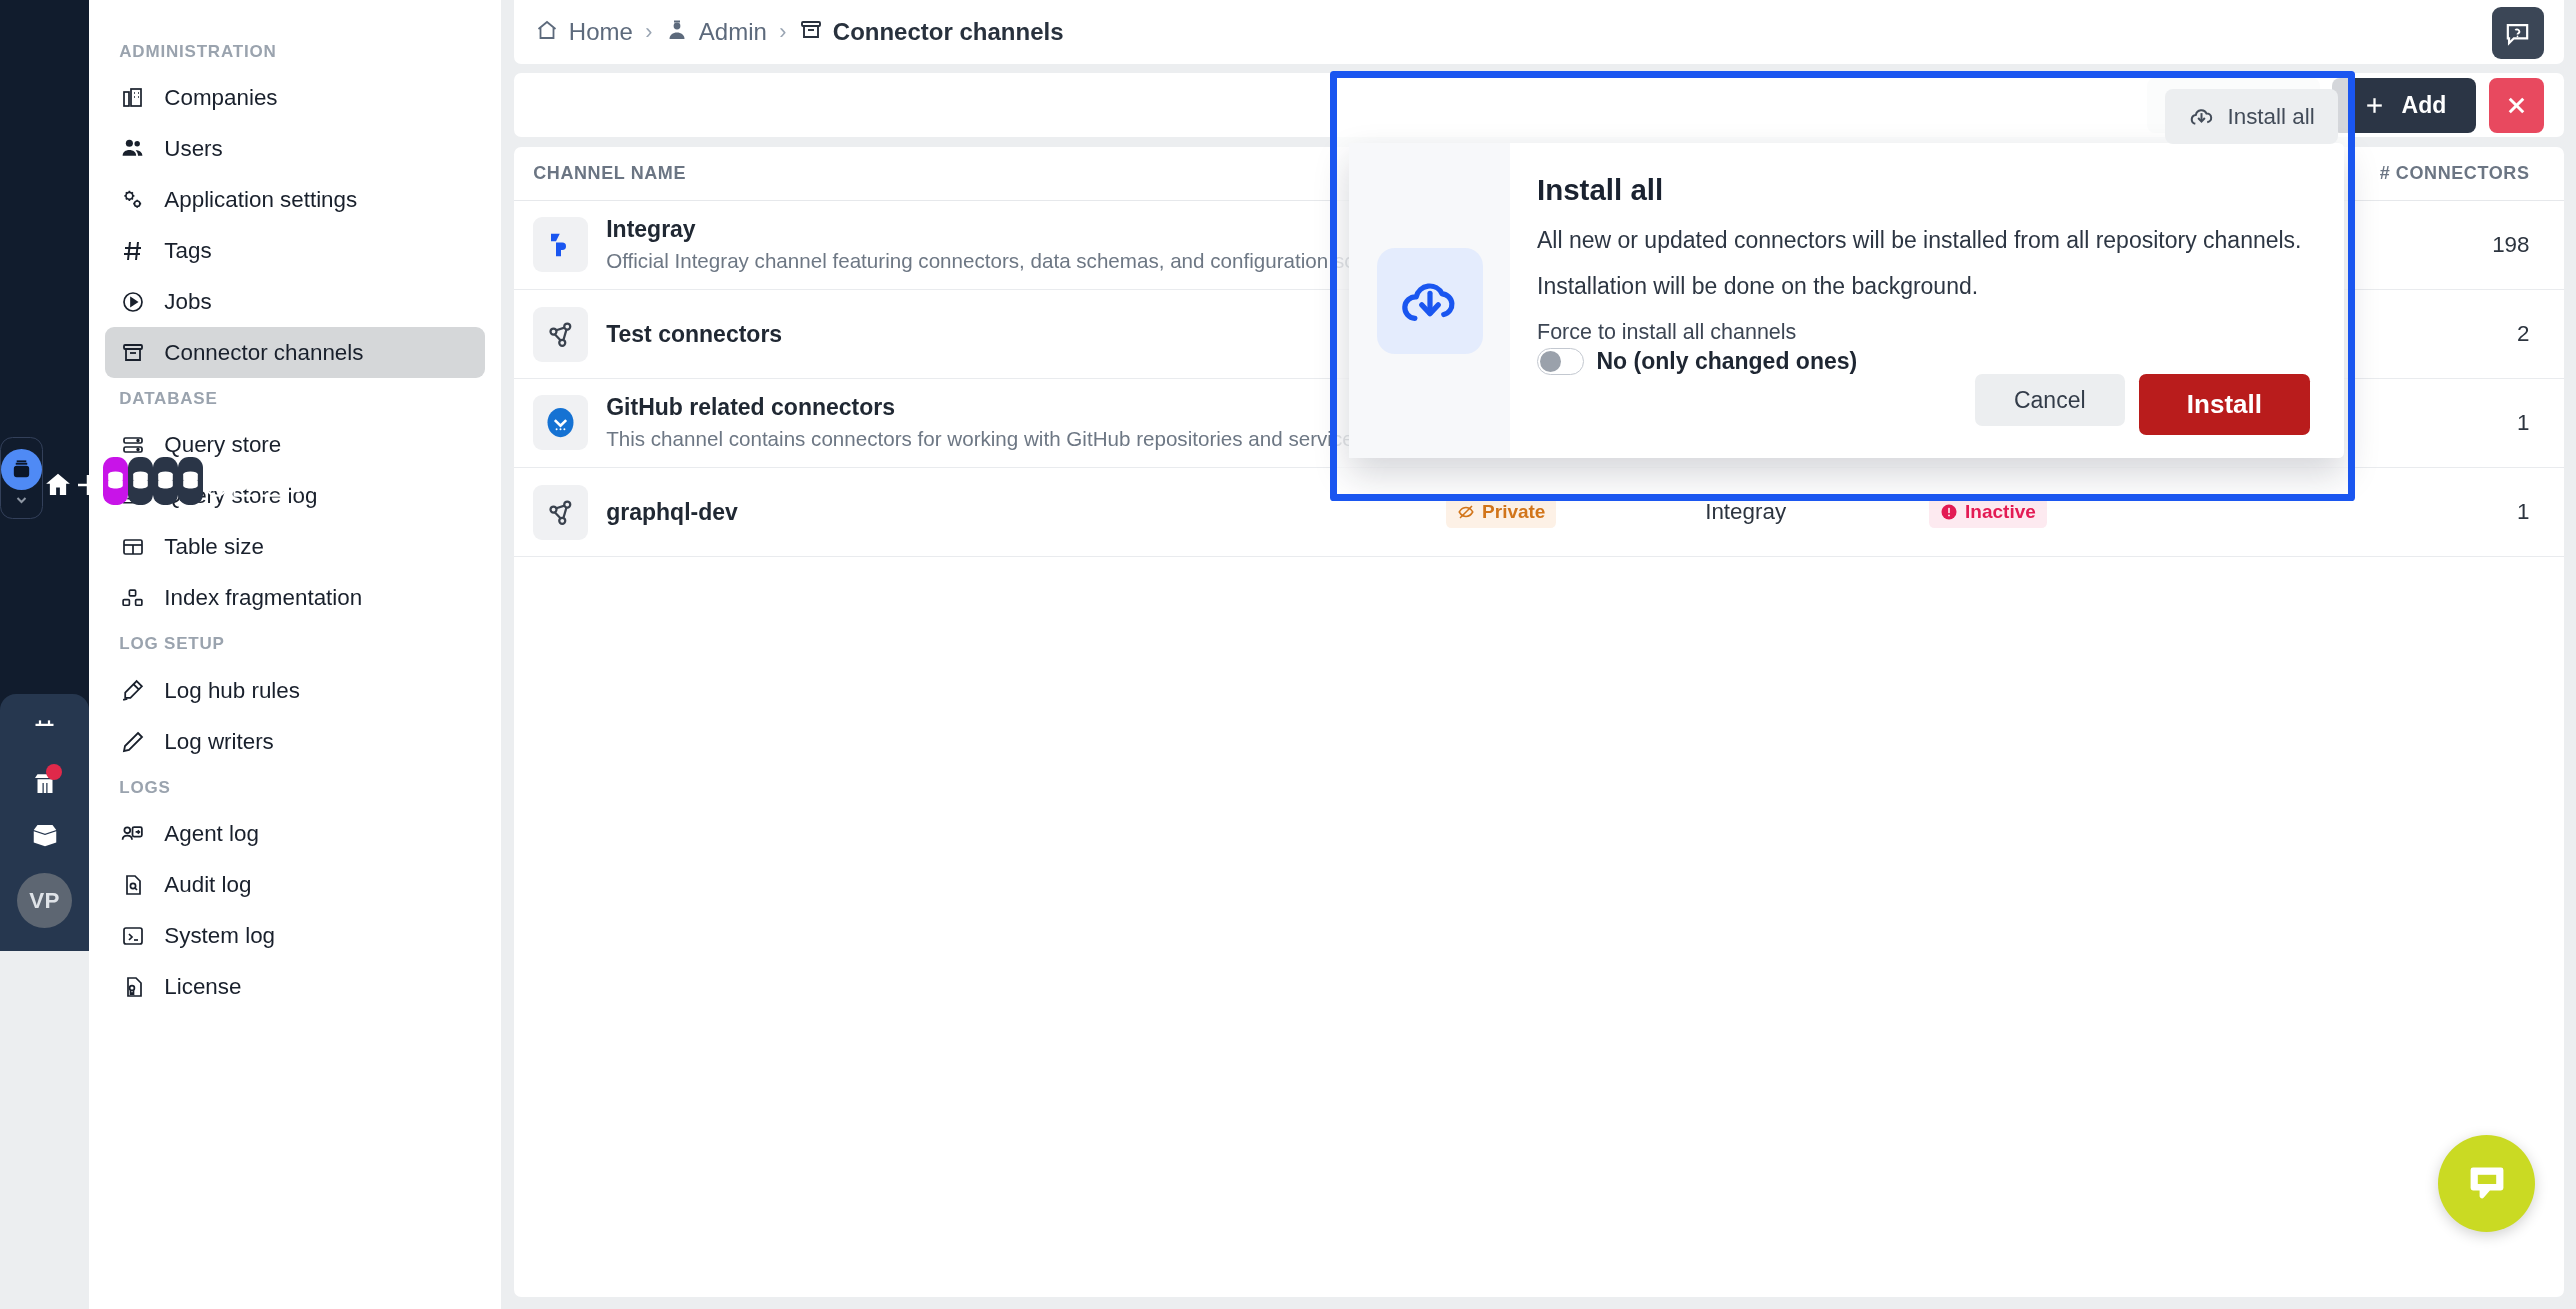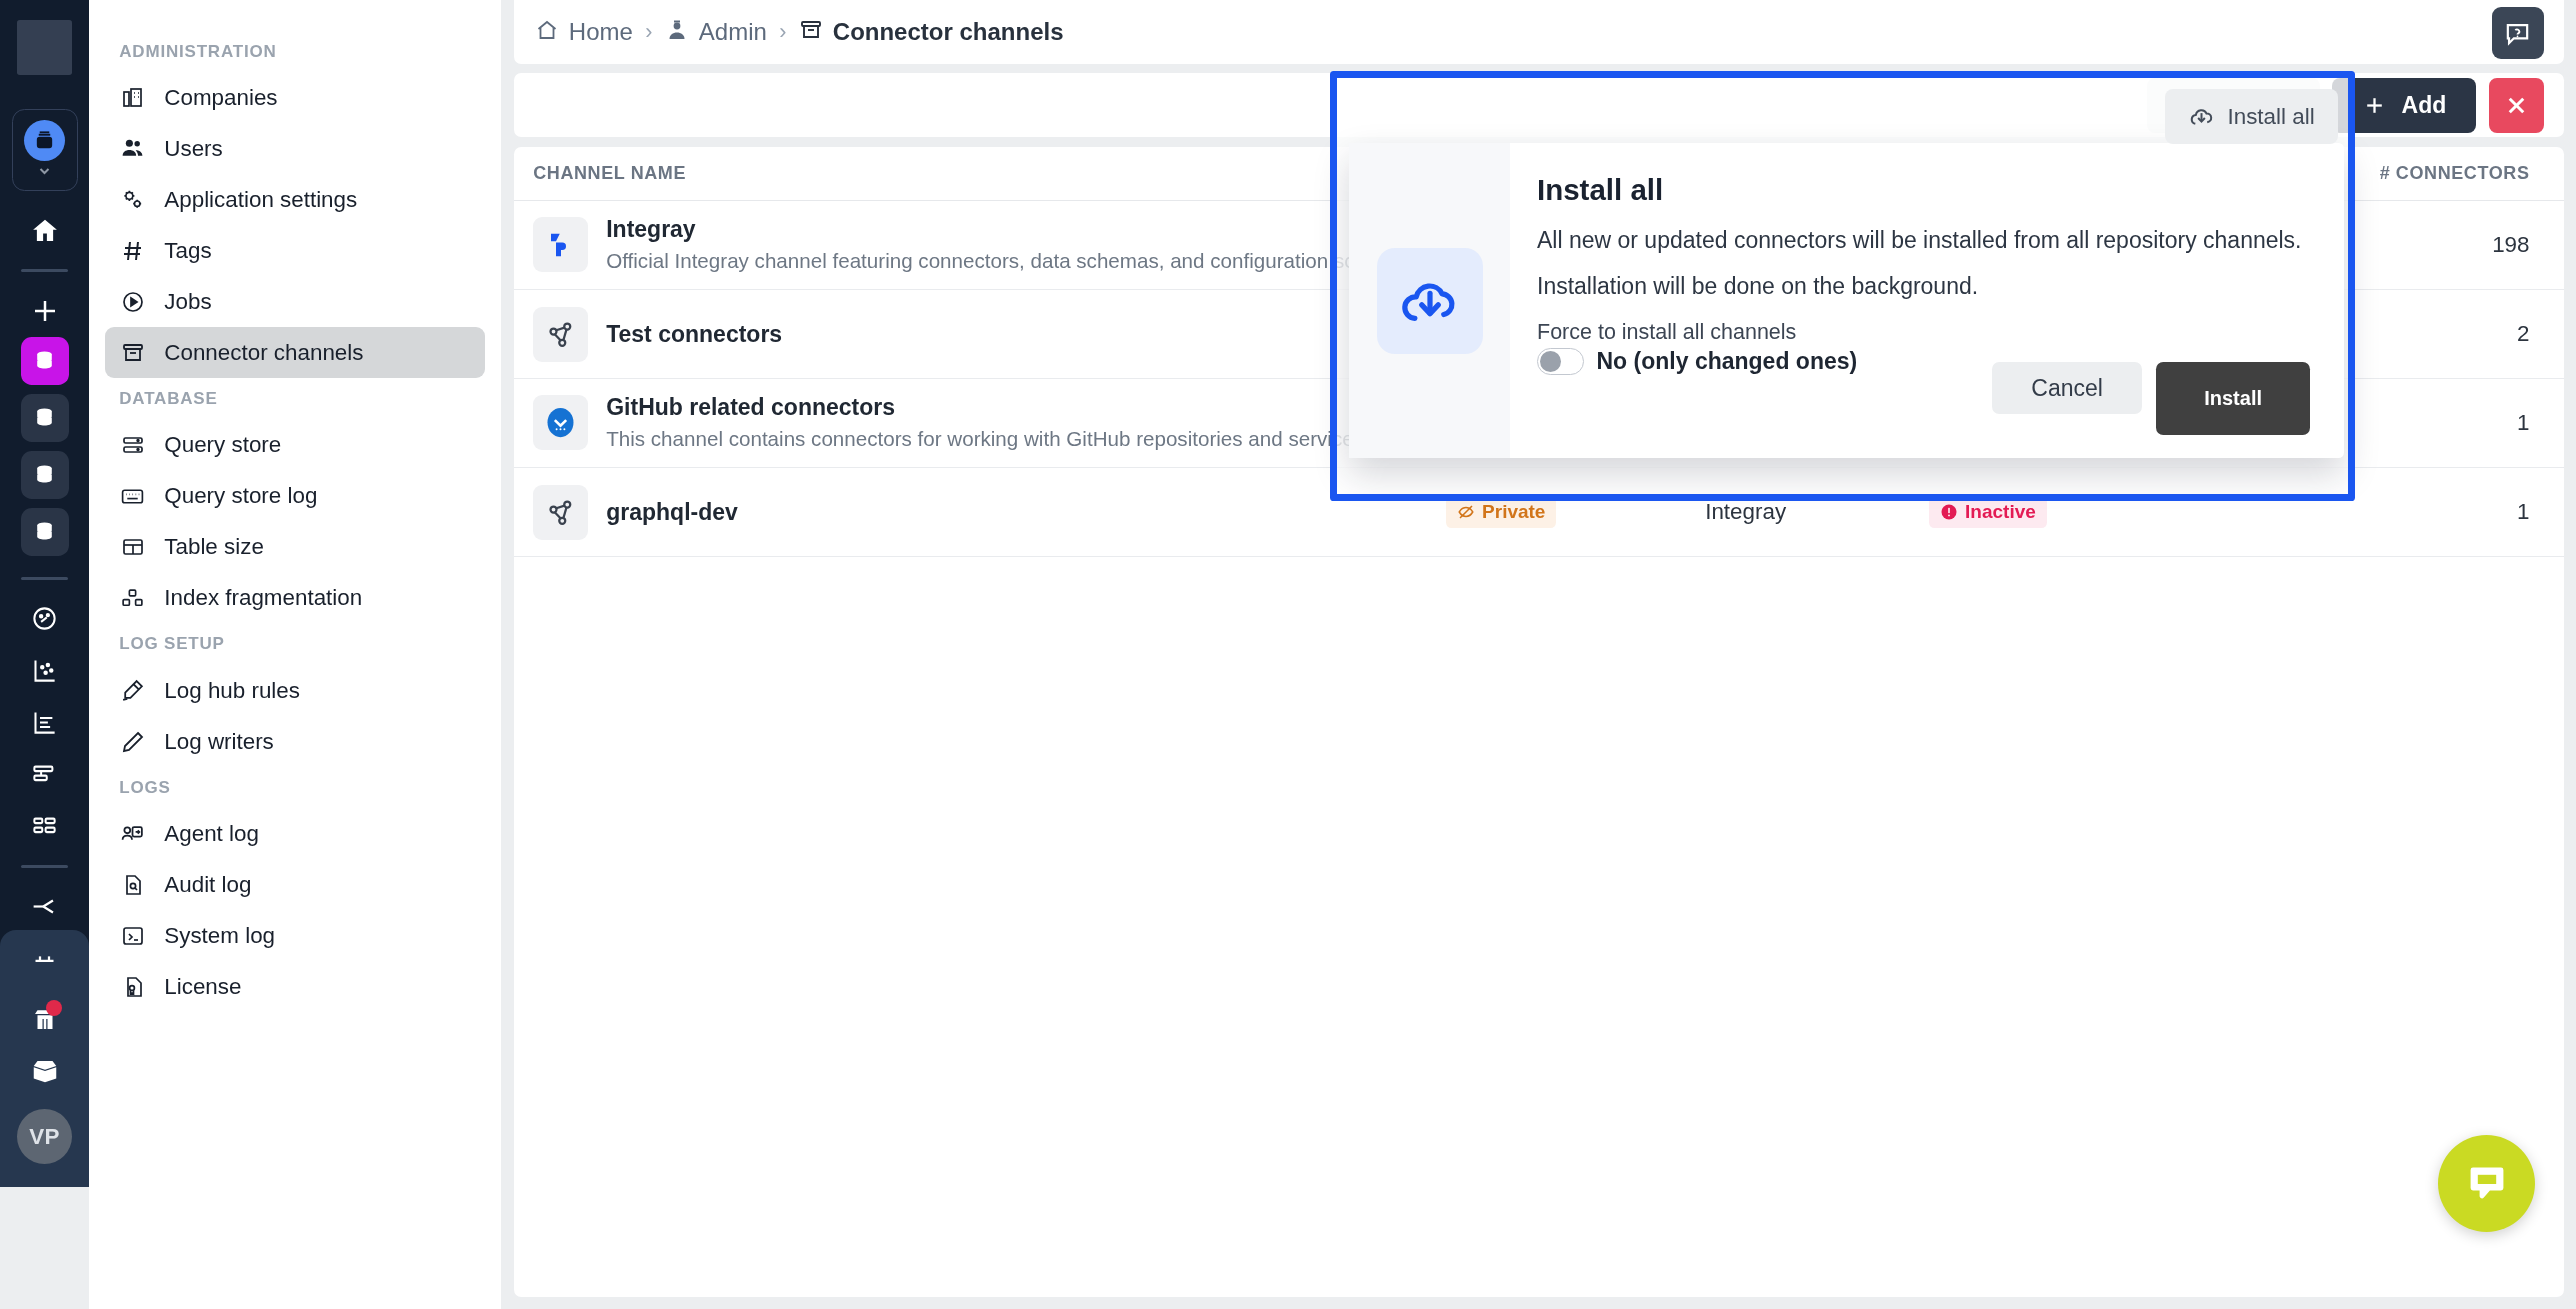--- a/index.html
+++ b/index.html
@@ -5,22 +5,22 @@
   * { box-sizing: border-box; margin: 0; padding: 0; }
   html, body {
     width: 2576px; height: 1309px;
     font-family: "Liberation Sans", sans-serif;
     background: #eceef0; overflow: hidden;
   }
   #app { position: relative; width: 2576px; height: 1309px; }
 
   
   .rail {
-    position: absolute; left: 0; top: 0; width: 89px; height: 1187px;
-    background: #111c2d; display: flex; flex-direction: column; align-items: center;
+    position: absolute; left: 0; top: 0; width: 89px; height: 951px;
+    background: #111c2d; display: flex; flex-direction: row; align-items: center;
     padding-top: 19.7px; z-index: 30;
   }
   .rail-logo { width: 55px; height: 55px; background: #343f52; border-radius: 2.7px; margin-bottom: 34px; }
   .rail-db-box {
     width: 66px; height: 82px; border: 0.9px solid #33405a; border-radius: 12.5px;
     display: flex; flex-direction: column; align-items: center; justify-content: center; gap: 1.8px;
     margin-bottom: 14.3px;
   }
   .rail-db-circle {
     width: 41px; height: 41px; border-radius: 50%; background: #4f8af5;
@@ -182,22 +182,22 @@
     background: #fff; display: flex; align-items: center; padding: 0 1.8px; cursor: pointer;
   }
   .toggle .knob { width: 21.5px; height: 21.5px; border-radius: 50%; background: #9aa1ab; }
   .toggle-text { font-size: 23px; font-weight: 700; color: #1e2632; }
   .dlg-actions { position: absolute; right: 34px; bottom: 23px; display: flex; gap: 14.3px; }
   .btn-cancel {
     height: 52px; padding: 0 39px; background: #eceef0; border-radius: 7.2px;
     font-size: 23px; color: #333c49; display: flex; align-items: center; cursor: pointer;
   }
   .btn-install {
-    height: 73px; padding: 0 48px; background: #404040; border-radius: 7.2px;
-    font-size: 20px; font-weight: 700; color: #fff; display: flex; align-items: center; cursor: pointer;
+    height: 61px; padding: 0 48px; background: #b91c1c; border-radius: 7.2px;
+    font-size: 26px; font-weight: 700; color: #fff; display: flex; align-items: center; cursor: pointer;
   }
   .install-all-float {
     position: absolute; left: 2165px; top: 89px; z-index: 46;
     display: flex; align-items: center; gap: 12.5px; height: 55px; padding: 0 23px;
     background: #eceef0; border-radius: 8px; font-size: 22.4px; color: #434c59; cursor: pointer;
   }
 
   
   .chat-fab {
     position: absolute; right: 41px; bottom: 77px; width: 97px; height: 97px; border-radius: 50%;

